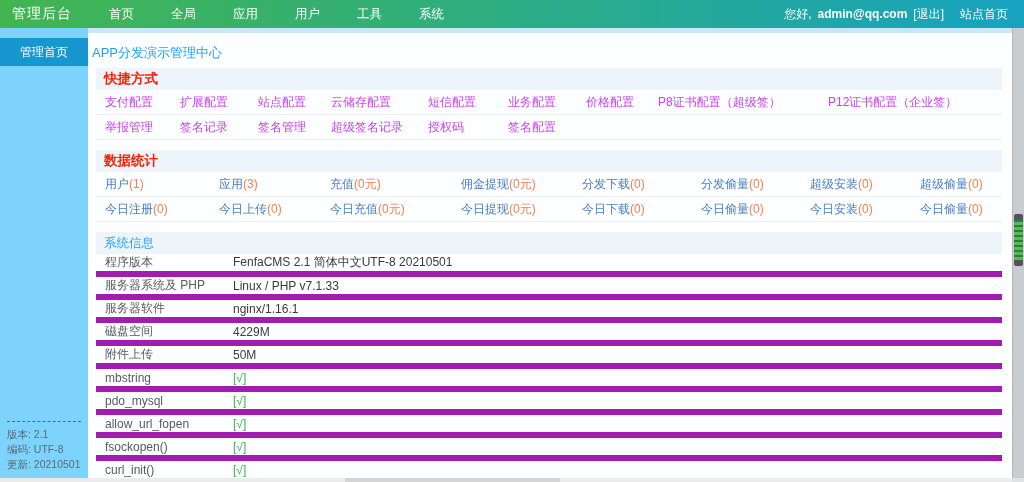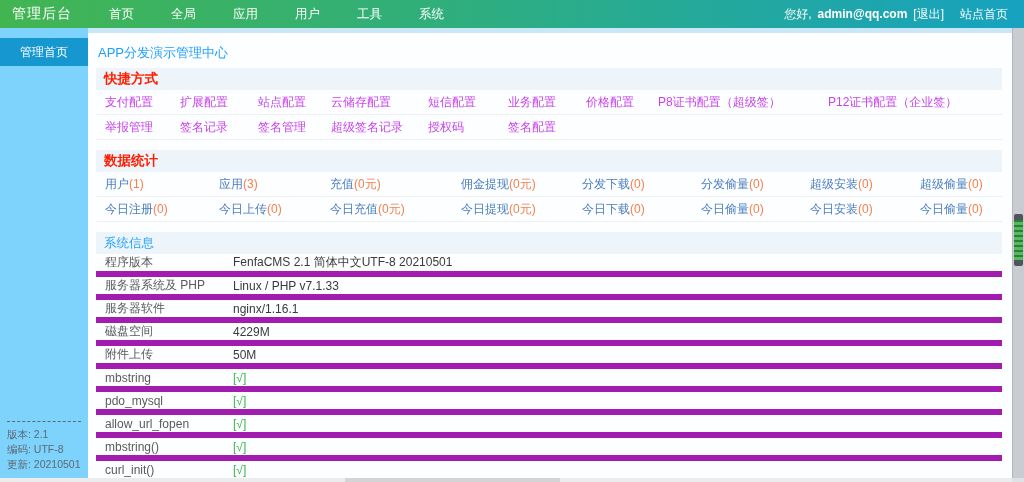--- a/index.html
+++ b/index.html
@@ -27,21 +27,21 @@
     font-size:12px; display:flex; align-items:center; justify-content:center;
     cursor:pointer; }
   .side-footer { position:absolute; left:7px; right:7px; bottom:6px;
     border-top:1px dashed #5d6975; padding-top:5px;
     color:#5d6975; font-size:10.5px; line-height:15px; }
 
   
   .main { position:absolute; left:88px; top:28px; right:12px; bottom:4px;
     background:#fdfeff; overflow:hidden; }
   .bluestrip { height:5px; background:#c9e7f6; }
-  .page-title { color:#1e9fff; font-size:13px; padding:11px 0 6px 10px; }
+  .page-title { color:#1e9fff; font-size:13px; padding:11px 0 6px 4px; }
   .panel { margin:0 10px 0 8px; }
   .band { height:22px; background:#edf5fb; display:flex; align-items:center;
     padding-left:8px; font-size:13.5px; font-weight:bold; }
   .band.red { color:#ff1e00; }
   .band.blue { color:#1e9fff; font-weight:normal; font-size:12.5px; }
   .gap10 { height:10px; }
 
   .lrow { display:flex; align-items:center; height:25px;
     border-bottom:1px solid #efefef; padding-left:9px; font-size:12px; }
   .lrow .qlink { color:#c943ea; cursor:pointer; }
@@ -191,21 +191,21 @@
     </div>
     <div class="trow">
       <span class="tlabel">pdo_mysql</span>
       <span class="tvalue green">[√]</span>
     </div>
     <div class="trow">
       <span class="tlabel">allow_url_fopen</span>
       <span class="tvalue green">[√]</span>
     </div>
     <div class="trow">
-      <span class="tlabel">mbstring()</span>
+      <span class="tlabel">fsockopen()</span>
       <span class="tvalue green">[√]</span>
     </div>
     <div class="trow">
       <span class="tlabel">curl_init()</span>
       <span class="tvalue green">[√]</span>
     </div>
   </div>
 </div>
 
 <div class="vscroll">

